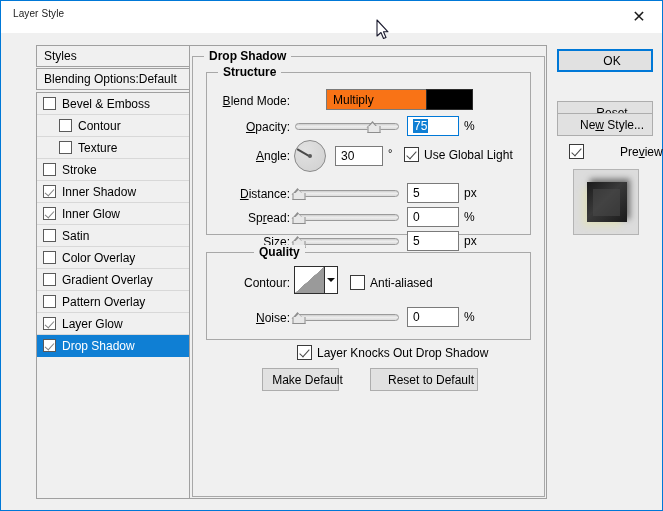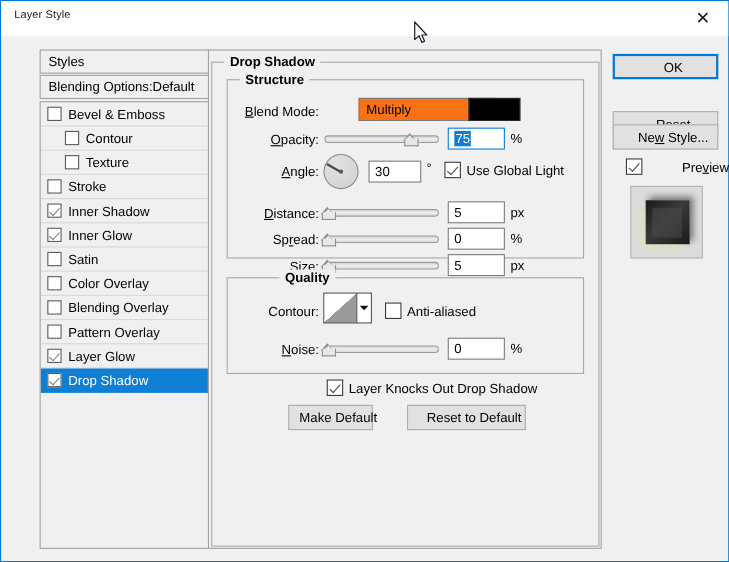--- a/index.html
+++ b/index.html
@@ -344,21 +344,21 @@
         <div class="fx-row">
           <span class="cb"></span>
           <span class="fx-label">Satin</span>
         </div>
         <div class="fx-row">
           <span class="cb"></span>
           <span class="fx-label">Color Overlay</span>
         </div>
         <div class="fx-row">
           <span class="cb"></span>
-          <span class="fx-label">Blending Overlay</span>
+          <span class="fx-label">Gradient Overlay</span>
         </div>
         <div class="fx-row">
           <span class="cb"></span>
           <span class="fx-label">Pattern Overlay</span>
         </div>
         <div class="fx-row">
           <span class="cb checked"></span>
           <span class="fx-label">Layer Glow</span>
         </div>
         <div class="fx-row selected">

